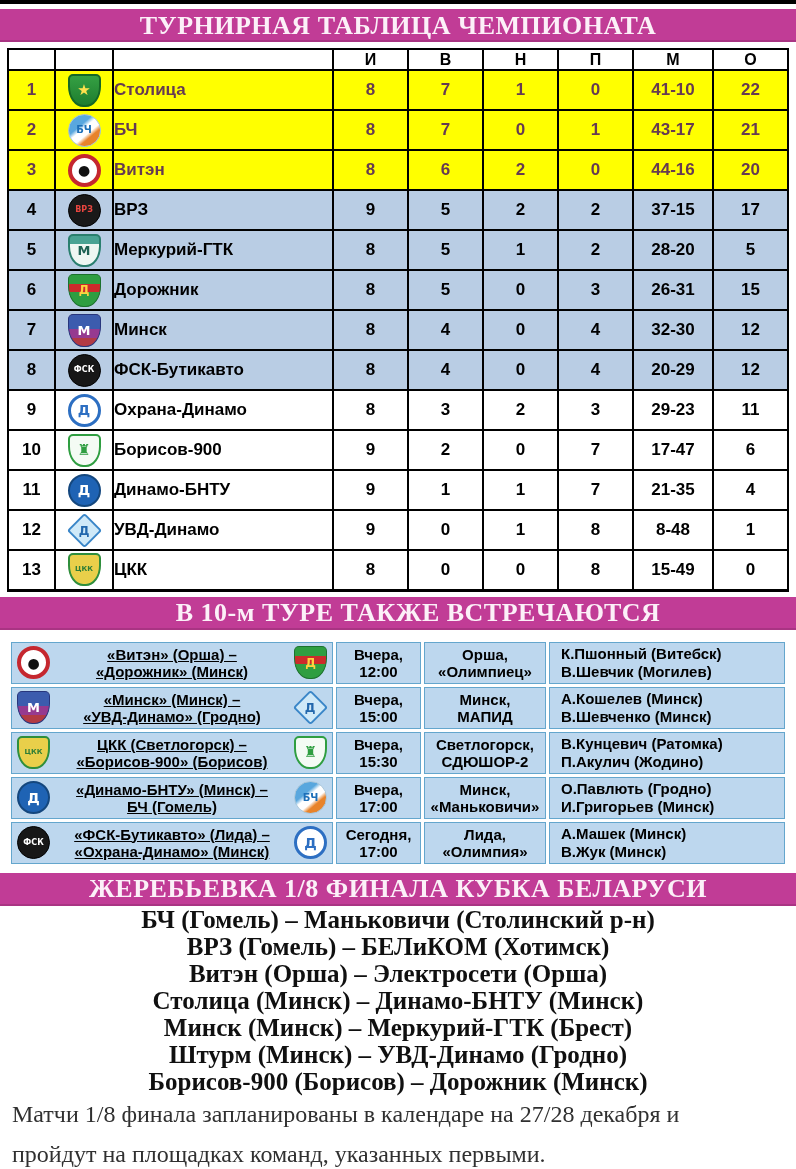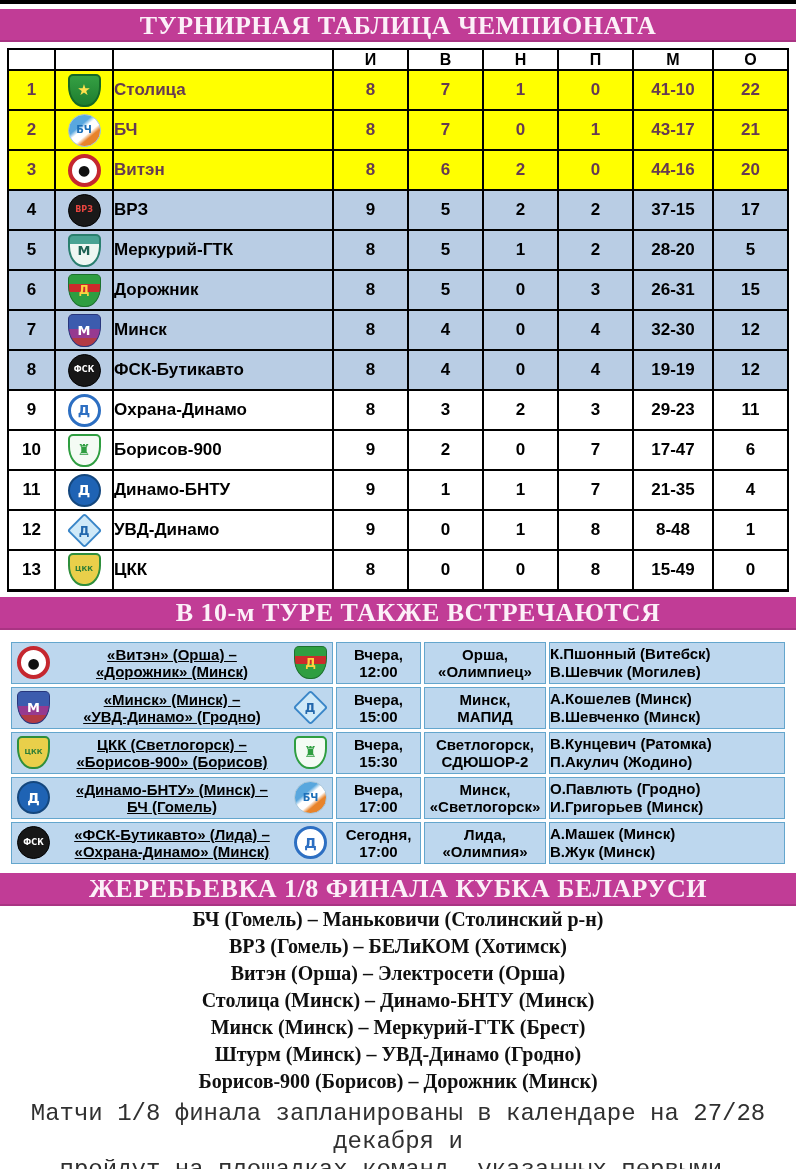--- a/index.html
+++ b/index.html
@@ -39,26 +39,26 @@
   .logo.diamond .glyph{transform:rotate(-45deg);}
 
   
   table.fixtures{width:780px;margin:0 auto;border-collapse:separate;border-spacing:3px;
                  font-weight:bold;font-size:15px;table-layout:fixed;}
   table.fixtures td{background:#bdd7ee;border:1px solid #64a6cd;height:40px;vertical-align:middle;padding:0;}
   .match-inner{display:flex;align-items:center;gap:2px;padding:0 5px;}
   .pair{flex:1;text-align:center;}
   .pair span{display:block;line-height:17px;text-decoration:underline;}
   td.stack span{display:block;text-align:center;line-height:17px;}
-  td.refs span{display:block;text-align:left;padding-left:0;line-height:18px;}
+  td.refs span{display:block;text-align:left;padding-left:11px;line-height:18px;}
 
   
-  .draw{text-align:center;font-family:"Liberation Serif",serif;font-weight:bold;font-size:20px;color:#101010;}
+  .draw{text-align:center;font-family:"Liberation Serif",serif;font-weight:bold;font-size:25px;color:#101010;}
   .draw p{margin:0;line-height:27px;}
-  .note{margin:0;text-align:center;font-family:Liberation Mono, monospace;font-size:24px;
+  .note{margin:12px;text-align:left;font-family:Liberation Serif, serif;font-size:24px;
         color:#303030;line-height:28px;}
   .note-first{margin-top:5px;}
 </style>
 </head>
 <body>
 
 <div class="page">
 
   <div class="top-bar"></div>
 
@@ -202,21 +202,21 @@
     <td class="logo-cell">
       <span class="logo circle" style="background: rgb(23, 23, 23); border: 1px solid rgb(0, 0, 0);">
               <i class="glyph" style="color: rgb(255, 255, 255); font-size: 8px;">ФСК</i>
             </span>
     </td>
     <td class="name">ФСК-Бутикавто</td>
     <td class="c">8</td>
     <td class="c">4</td>
     <td class="c">0</td>
     <td class="c">4</td>
-    <td class="c">19-19</td>
+    <td class="c">20-29</td>
     <td class="c">12</td>
   </tr>
         <tr class="white">
     <td class="c">9</td>
     <td class="logo-cell">
       <span class="logo circle" style="background: rgb(255, 255, 255); border: 3px solid rgb(45, 111, 194);">
               <i class="glyph" style="color: rgb(45, 111, 194); font-size: 14px;">Д</i>
             </span>
     </td>
     <td class="name">Охрана-Динамо</td>
@@ -400,21 +400,21 @@
                 <i class="glyph" style="color: rgb(29, 111, 184); font-size: 10px;">БЧ</i>
               </span>
       </div>
     </td>
     <td class="stack">
       <span>Вчера,</span>
       <span>17:00</span>
     </td>
     <td class="stack">
       <span>Минск,</span>
-      <span>«Светлогорск»</span>
+      <span>«Маньковичи»</span>
     </td>
     <td class="refs">
       <span>О.Павлють (Гродно)</span>
       <span>И.Григорьев (Минск)</span>
     </td>
   </tr>
         <tr>
     <td>
       <div class="match-inner">
         <span class="logo circle" style="background: rgb(23, 23, 23); border: 1px solid rgb(0, 0, 0);">

